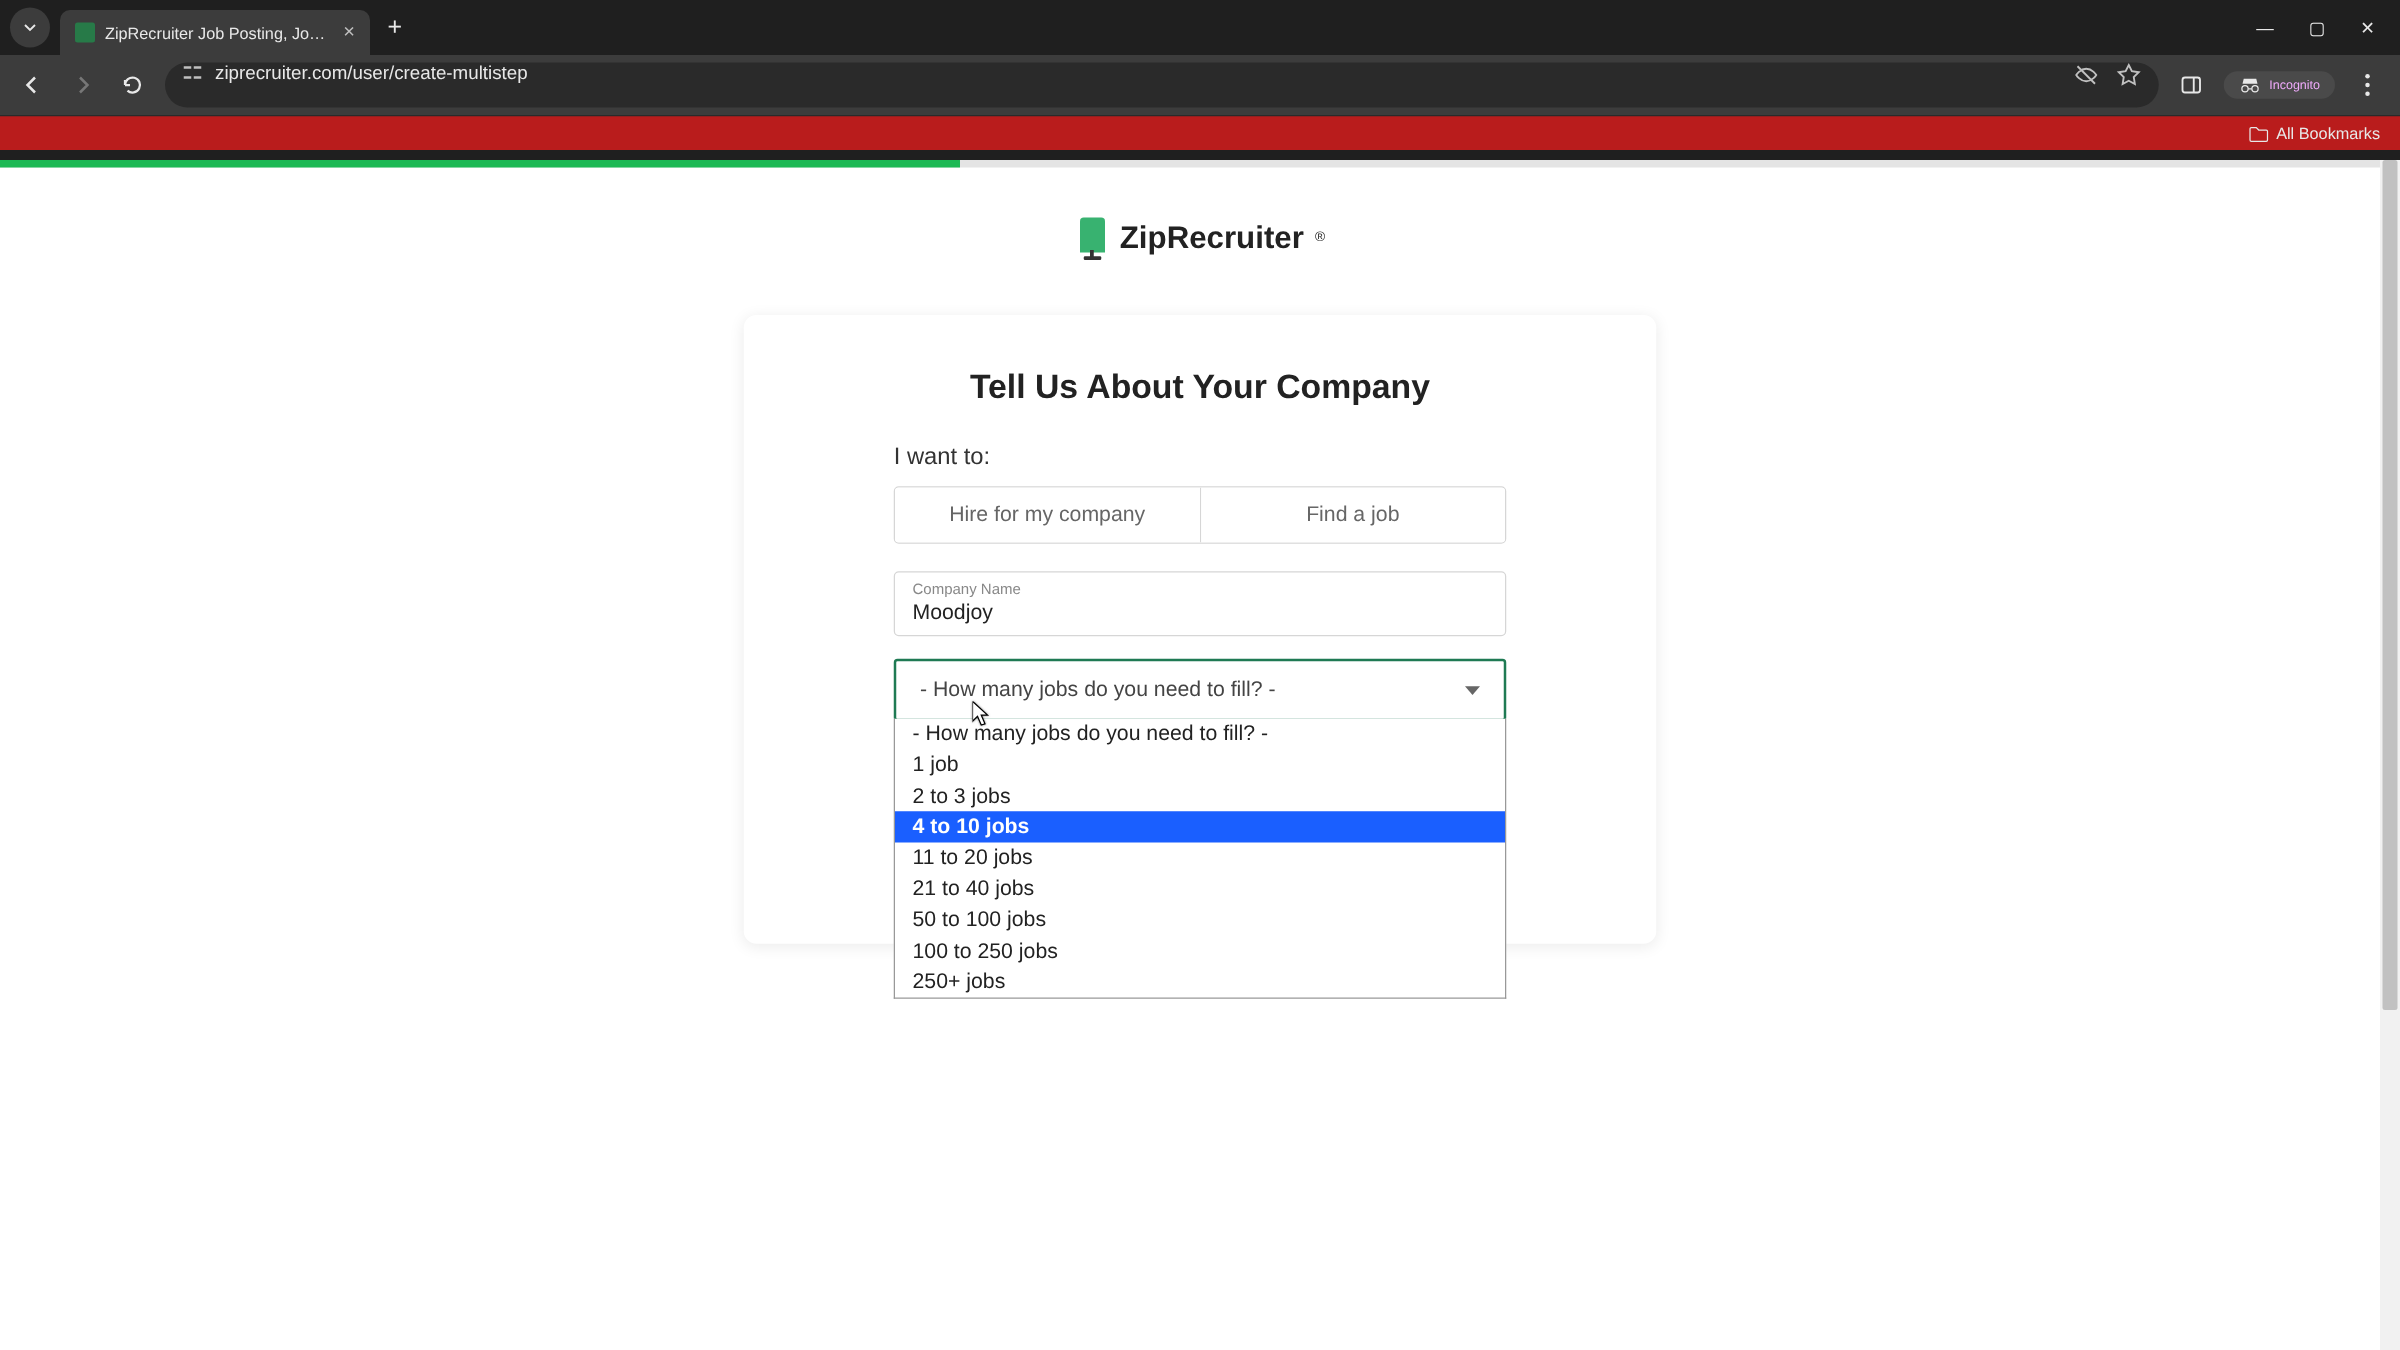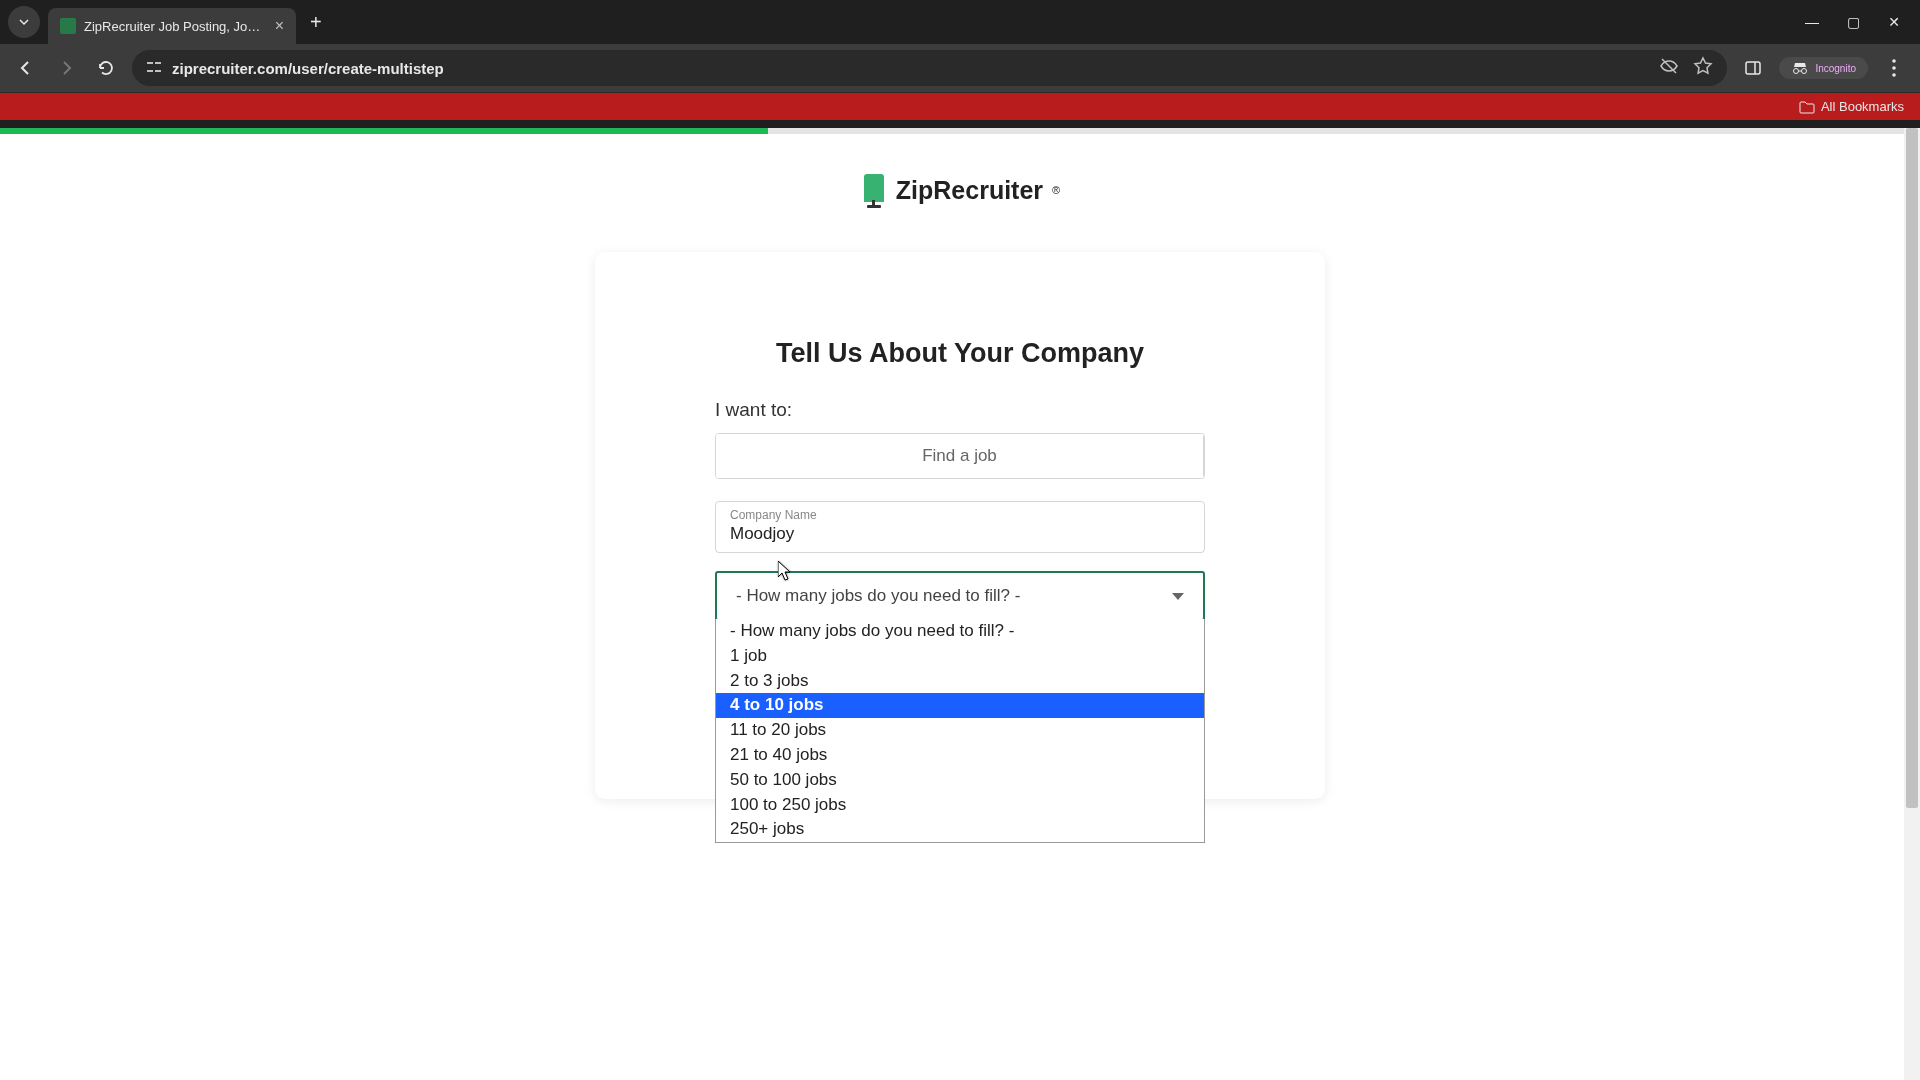--- a/index.html
+++ b/index.html
@@ -13,21 +13,21 @@
     .tab-favicon { width: 16px; height: 16px; background: #277a48; border-radius: 2px; flex-shrink: 0; }
     .tab-title { color: #e8e8e8; font-size: 13px; white-space: nowrap; overflow: hidden; text-overflow: ellipsis; flex: 1; text-align: center; }
     .tab-close { color: #c0c0c0; cursor: pointer; font-size: 16px; }
     .new-tab { color: #e8e8e8; font-size: 20px; margin-left: 14px; cursor: pointer; }
     .window-controls { margin-left: auto; display: flex; gap: 28px; color: #e8e8e8; padding-right: 12px; }
     .window-controls span { cursor: pointer; font-size: 14px; }
 
     .nav-bar { display: flex; align-items: center; height: 48px; padding: 0 12px; gap: 12px; background: #3c3c3c; }
     .nav-btn { color: #e8e8e8; cursor: pointer; display: flex; align-items: center; justify-content: center; width: 28px; height: 28px; }
     .nav-btn.disabled { color: #777; }
-    .url-bar { flex: 1; background: #2a2a2a; border-radius: 20px; height: 36px; display: flex; align-items: center; padding: 0 14px; gap: 10px; font-weight: bold; }
+    .url-bar { flex: 1; background: #2a2a2a; border-radius: 20px; height: 36px; display: flex; align-items: flex-start; padding: 0 14px; gap: 10px; }
     .url-icon { color: #c0c0c0; font-size: 14px; }
     .url-text { color: #e8e8e8; font-size: 15px; flex: 1; }
     .url-right { display: flex; gap: 14px; color: #c0c0c0; }
     .incognito-badge { display: flex; align-items: center; gap: 6px; background: #4a4a4a; border-radius: 16px; padding: 4px 12px; color: #f0abfc; font-size: 10px; }
 
     .bookmarks-bar { display: flex; justify-content: flex-end; align-items: center; height: 28px; padding: 0 16px; background: #b91c1c; border-top: 1px solid #2a2a2a; }
     .bookmarks-link { color: #e8e8e8; font-size: 13px; display: flex; align-items: center; gap: 6px; cursor: pointer; }
 
     
     .page-area { position: relative; background: #ffffff; height: 952px; overflow: hidden; }
@@ -39,21 +39,21 @@
     .logo { display: flex; align-items: center; gap: 8px; margin-bottom: 44px; text-align: right; }
     .logo-mark { width: 28px; height: 36px; position: relative; }
     .logo-chair { width: 20px; height: 28px; background: #38b270; border-radius: 3px 3px 0 0; position: absolute; bottom: 6px; left: 4px; }
     .logo-pole { width: 3px; height: 8px; background: #333; position: absolute; bottom: 0; left: 12px; }
     .logo-base { width: 14px; height: 3px; background: #333; position: absolute; bottom: 0; left: 7px; border-radius: 1px; }
     .logo-text { font-size: 25px; font-weight: 700; color: #222; }
     .logo-r { font-size: 11px; color: #222; vertical-align: super; margin-left: 1px; }
 
     .card { width: 730px; background: #fff; border-radius: 10px; box-shadow: 0 2px 12px rgba(0,0,0,0.08); padding: 42px 120px 54px; position: relative; }
 
-    .title { text-align: center; font-size: 27px; font-weight: 700; color: #222; margin-bottom: 30px; margin-top: 44px; }
+    .title { text-align: center; font-size: 27px; font-weight: 700; color: #222; margin-bottom: 30px; }
 
     .field-label { font-size: 19px; color: #333; margin-bottom: 12px; }
 
     .toggle-group { display: flex; border: 1px solid #d6d6d6; border-radius: 4px; overflow: hidden; margin-bottom: 22px; }
     .toggle-btn { flex: 1; padding: 12px 0; background: #fff; font-size: 17px; color: #666; text-align: center; cursor: pointer; }
     .toggle-btn:first-child { border-right: 1px solid #d6d6d6; }
 
     .input-wrapper { border: 1px solid #d6d6d6; border-radius: 4px; padding: 6px 14px 8px; margin-bottom: 18px; }
     .floating-label { font-size: 12px; color: #888; }
     .input-value { font-size: 17px; color: #222; margin-top: 2px; }
@@ -187,20 +187,21 @@
       <span class="logo-text">ZipRecruiter</span>
         <span class="logo-r">®</span>
     </div>
 
     <div class="card">
       <h1 class="title">Tell Us About Your Company</h1>
 
       <div class="field-label">I want to:</div>
 
       <div class="toggle-group">
+        <div class="toggle-btn">Hire for my company</div>
         <div class="toggle-btn">Find a job</div>
       </div>
 
       <div class="input-wrapper">
         <div class="floating-label">Company Name</div>
         <div class="input-value">Moodjoy</div>
       </div>
 
       <div class="select-wrapper">
         <span class="select-text">- How many jobs do you need to fill? -</span>

